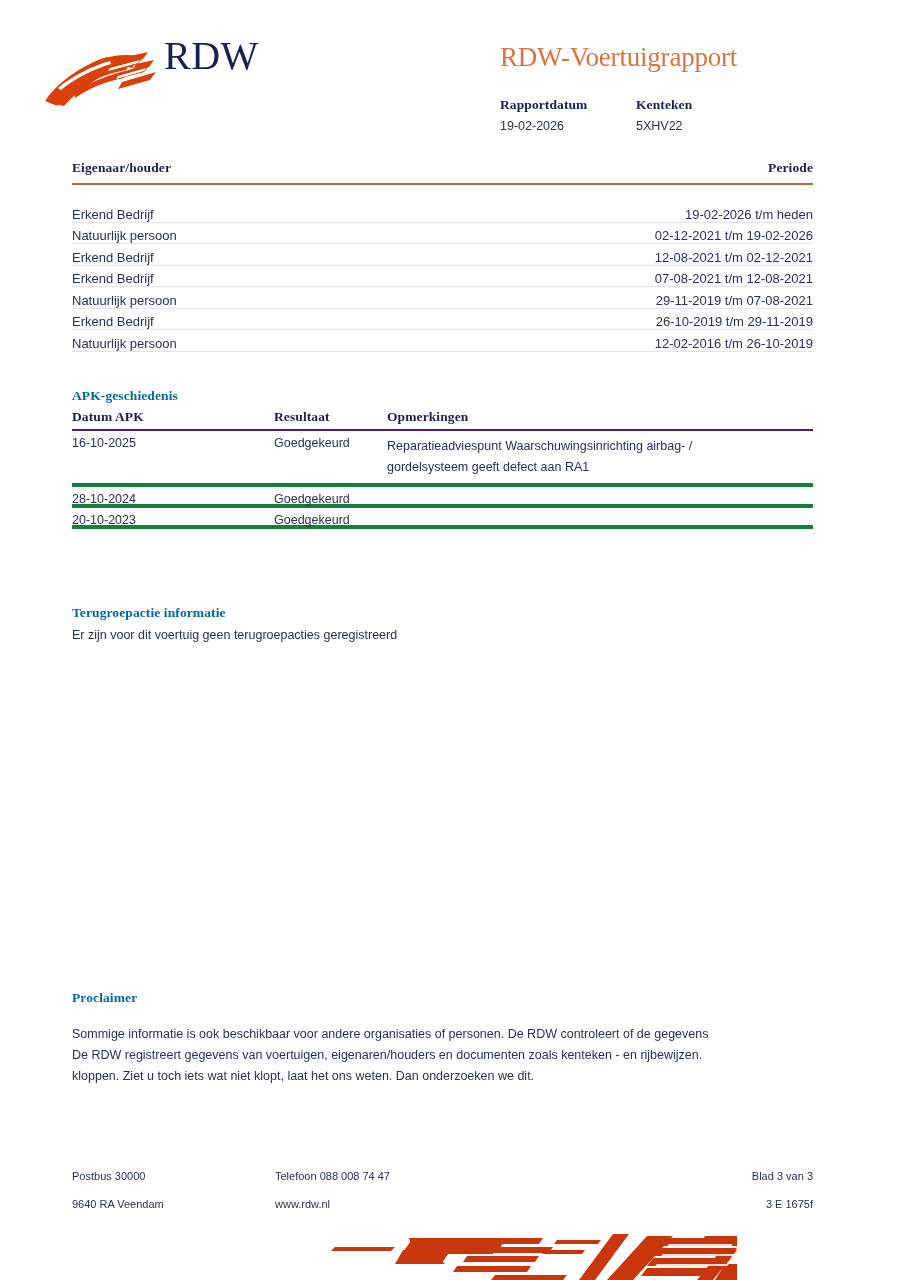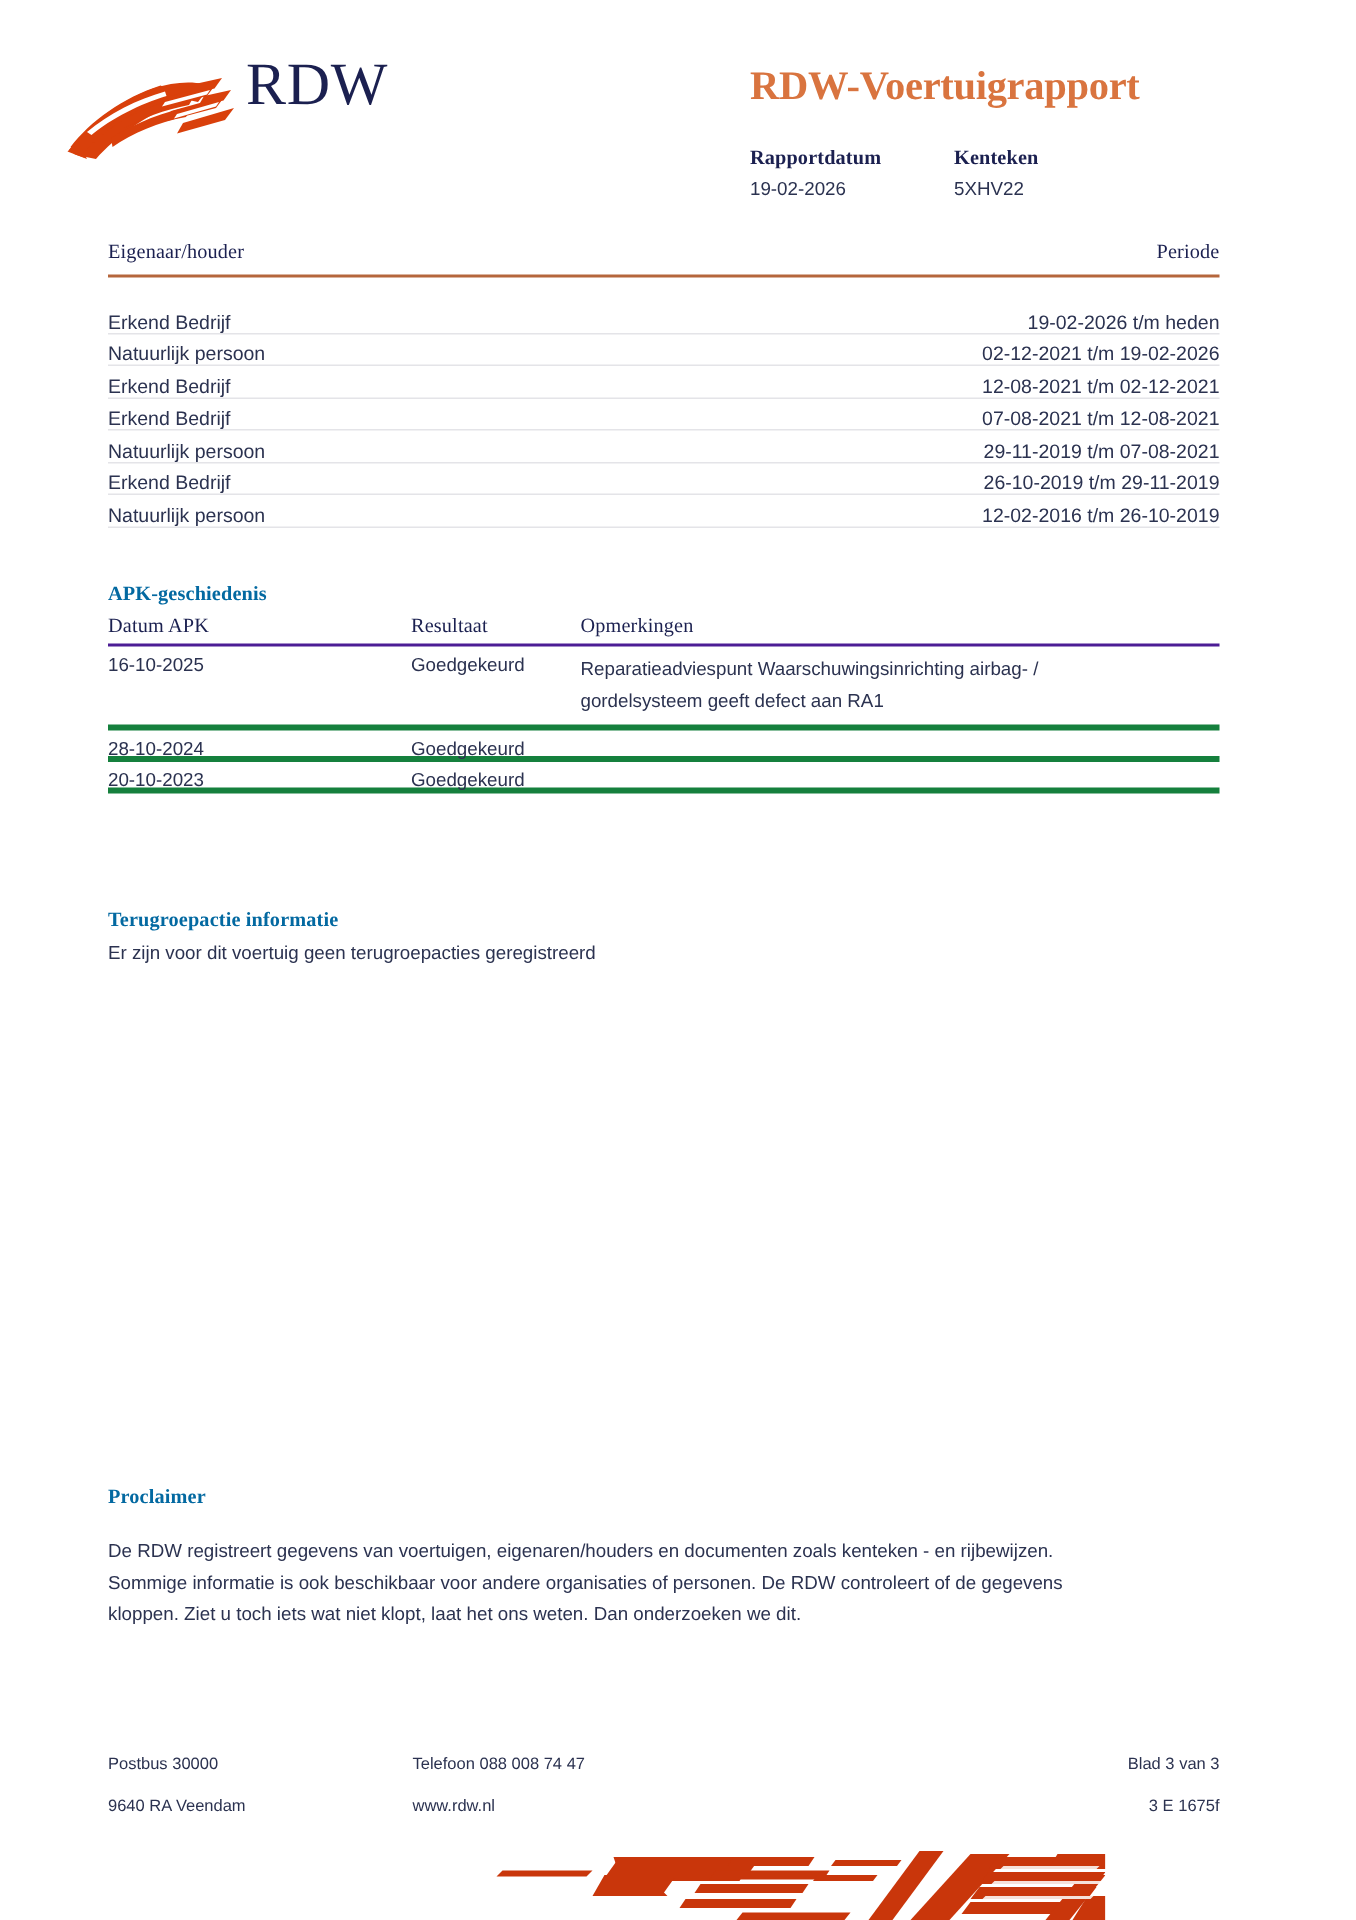--- a/index.html
+++ b/index.html
@@ -43,21 +43,21 @@
     font-weight: 400;
     letter-spacing: 0.5px;
     color: #1b2050;
     line-height: 1;
   }
   .doc-title {
     position: absolute;
     left: 500px; top: 42px;
     font-family: "Liberation Serif", serif;
     font-size: 27px;
-    font-weight: 700;
+    font-weight: 400;
     color: #d9743f;
     letter-spacing: -0.2px;
     white-space: nowrap;
   }
   .meta-row {
     position: absolute;
     left: 500px; top: 97px;
     width: 360px;
   }
   .meta-col { position: absolute; top: 0; }
@@ -90,21 +90,21 @@
   .owner-section { position: absolute; left: 72px; top: 160px; width: 741px; }
   .th-row {
     display: flex;
     justify-content: space-between;
     align-items: flex-end;
     padding-bottom: 7px;
     border-bottom: 2px solid #b5663c;
   }
   .th {
     font-family: "Liberation Serif", serif;
-    font-weight: normal;
+    font-weight: bold;
     font-size: 13.5px;
     color: #1b2050;
     letter-spacing: 0.1px;
     white-space: nowrap;
   }
   .owner-rows { margin-top: 16px; }
   .owner-row {
     display: flex;
     justify-content: space-between;
     align-items: flex-end;
@@ -298,22 +298,22 @@
   </div>
 
   <div class="recall-section">
     <div class="section-title">Terugroepactie informatie</div>
     <div class="recall-text">Er zijn voor dit voertuig geen terugroepacties geregistreerd</div>
   </div>
 
   <div class="proclaimer-section">
     <div class="section-title">Proclaimer</div>
     <div class="proclaimer-body">
+      <div>Sommige informatie is ook beschikbaar voor andere organisaties of personen. De RDW controleert of de gegevens</div>
       <div>De RDW registreert gegevens van voertuigen, eigenaren/houders en documenten zoals kenteken - en rijbewijzen.</div>
-      <div>Sommige informatie is ook beschikbaar voor andere organisaties of personen. De RDW controleert of de gegevens</div>
       <div>kloppen. Ziet u toch iets wat niet klopt, laat het ons weten. Dan onderzoeken we dit.</div>
     </div>
   </div>
 
   <div class="footer">
     <div class="footer-line">
       <span class="fc1">Postbus 30000</span>
       <span class="fc2">Telefoon 088 008 74 47</span>
       <span class="fc3">Blad 3 van 3</span>
     </div>

